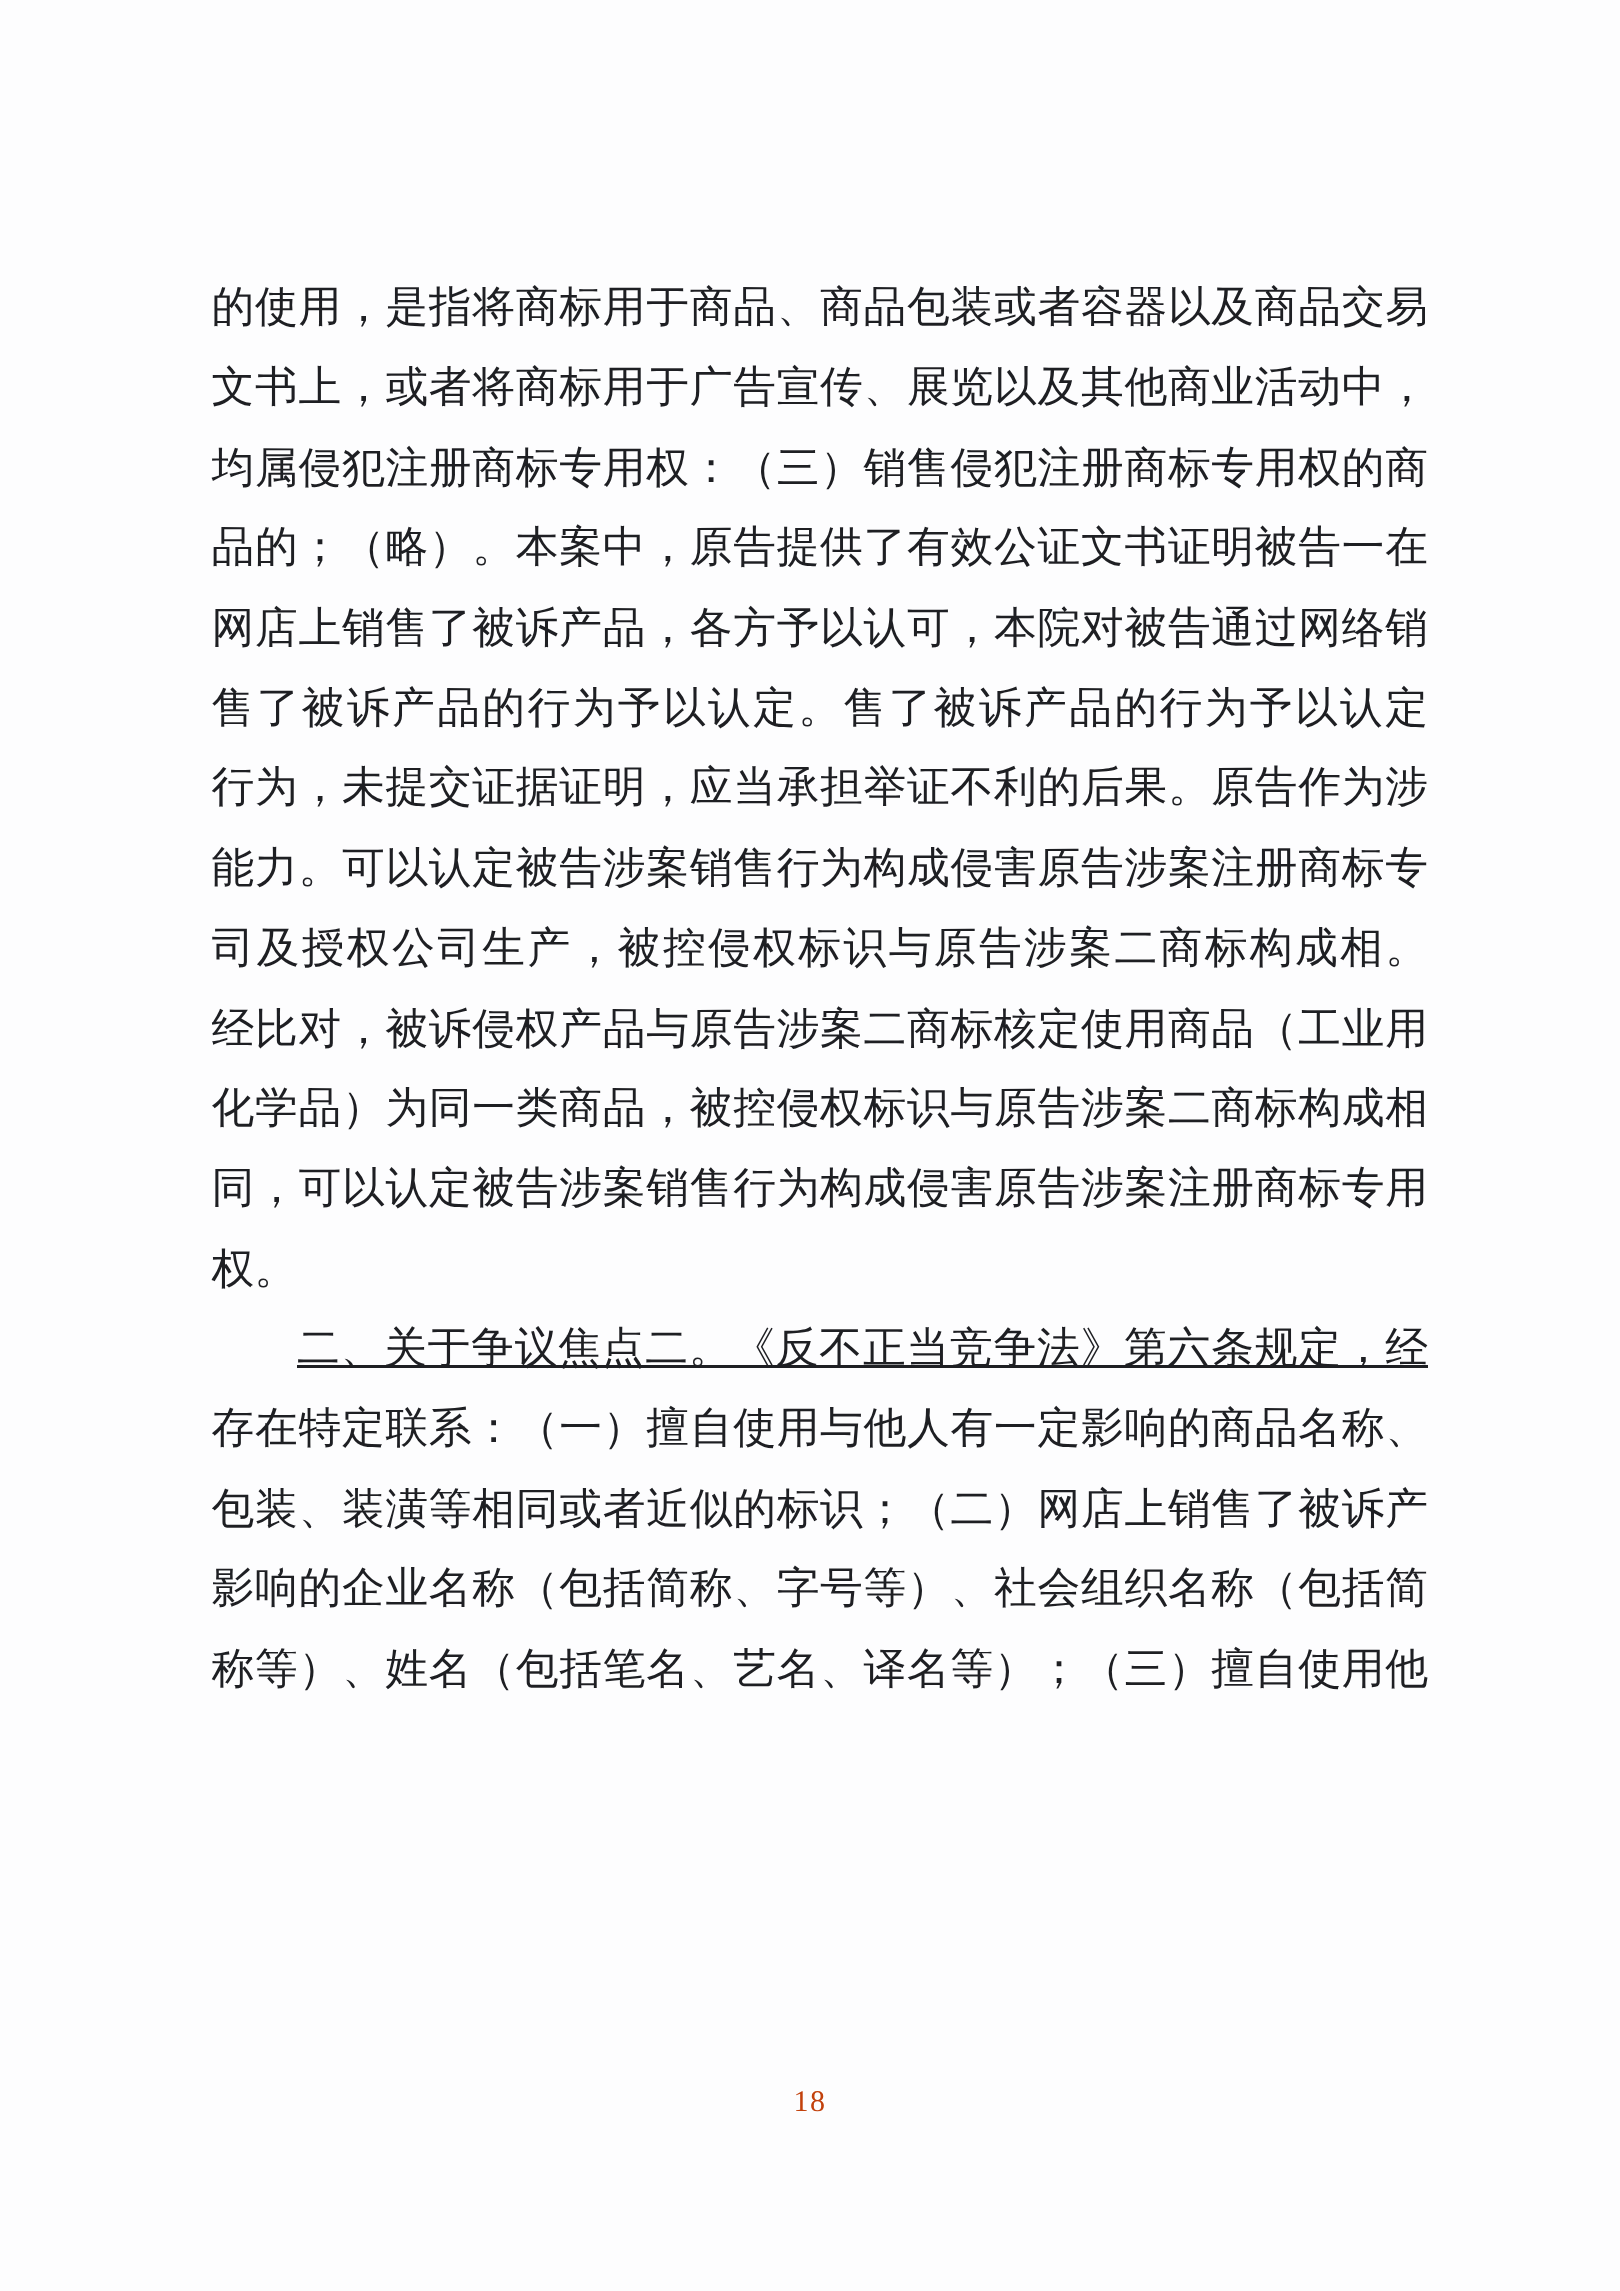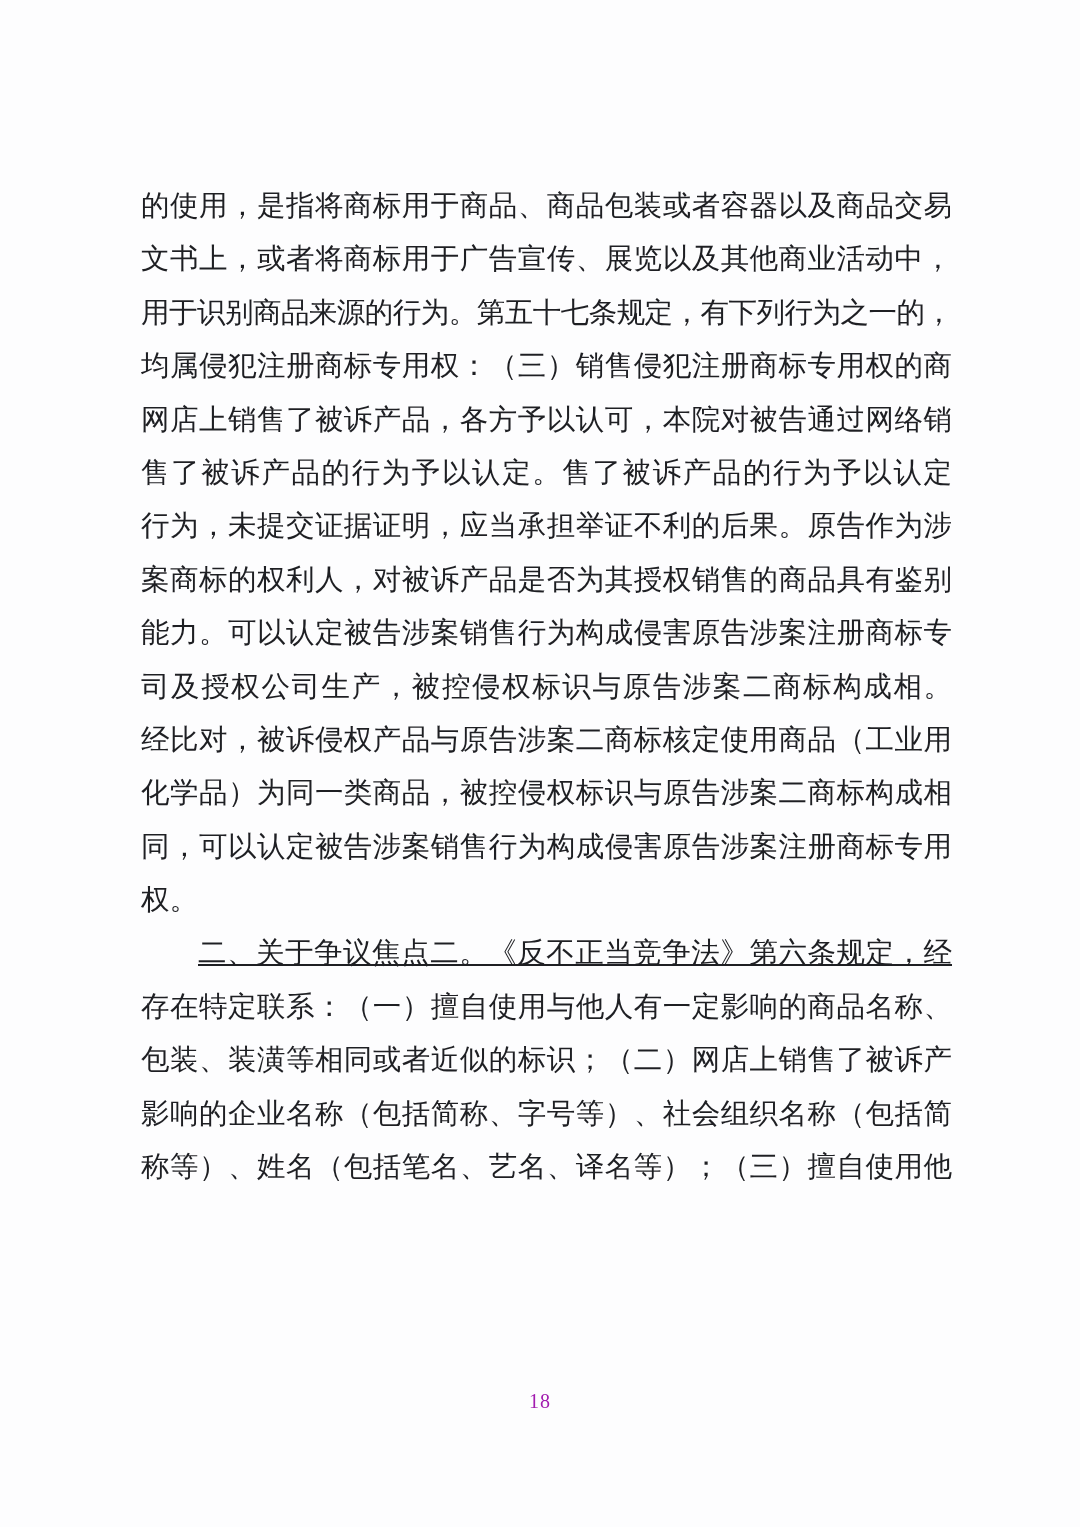--- a/index.html
+++ b/index.html
@@ -36,37 +36,36 @@
   }
   .line.squeeze { letter-spacing: -0.9px; }
   .line.short { text-align-last: left; }
   .line.indent { text-indent: 57px; text-decoration: underline; }
   .page-number {
     position: absolute;
     left: 0; top: 1390px;
     width: 1080px;
     text-align: center;
     font-size: 20px;
-    color: #a21caf;
+    color: #c2410c;
     letter-spacing: 1px;
   }
 </style>
 </head>
 <body>
 
 <div class="page">
   <div class="text-block">
     <div class="line">的使用，是指将商标用于商品、商品包装或者容器以及商品交易</div>
     <div class="line">文书上，或者将商标用于广告宣传、展览以及其他商业活动中，</div>
-    <div class="line squeeze">用于识别商品来源的行为。第五十七条规定，有下列行为之一的，</div>
     <div class="line">均属侵犯注册商标专用权：（三）销售侵犯注册商标专用权的商</div>
+    <div class="line">品的；（略）。本案中，原告提供了有效公证文书证明被告一在</div>
     <div class="line">网店上销售了被诉产品，各方予以认可，本院对被告通过网络销</div>
     <div class="line">售了被诉产品的行为予以认定。售了被诉产品的行为予以认定</div>
     <div class="line">行为，未提交证据证明，应当承担举证不利的后果。原告作为涉</div>
-    <div class="line">案商标的权利人，对被诉产品是否为其授权销售的商品具有鉴别</div>
     <div class="line">能力。可以认定被告涉案销售行为构成侵害原告涉案注册商标专用</div>
     <div class="line">司及授权公司生产，被控侵权标识与原告涉案二商标构成相。</div>
     <div class="line">经比对，被诉侵权产品与原告涉案二商标核定使用商品（工业用</div>
     <div class="line">化学品）为同一类商品，被控侵权标识与原告涉案二商标构成相</div>
     <div class="line">同，可以认定被告涉案销售行为构成侵害原告涉案注册商标专用</div>
     <div class="line short">权。</div>
     <div class="line indent">二、关于争议焦点二。《反不正当竞争法》第六条规定，经</div>
     <div class="line">存在特定联系：（一）擅自使用与他人有一定影响的商品名称、</div>
     <div class="line">包装、装潢等相同或者近似的标识；（二）网店上销售了被诉产品</div>
     <div class="line">影响的企业名称（包括简称、字号等）、社会组织名称（包括简</div>

